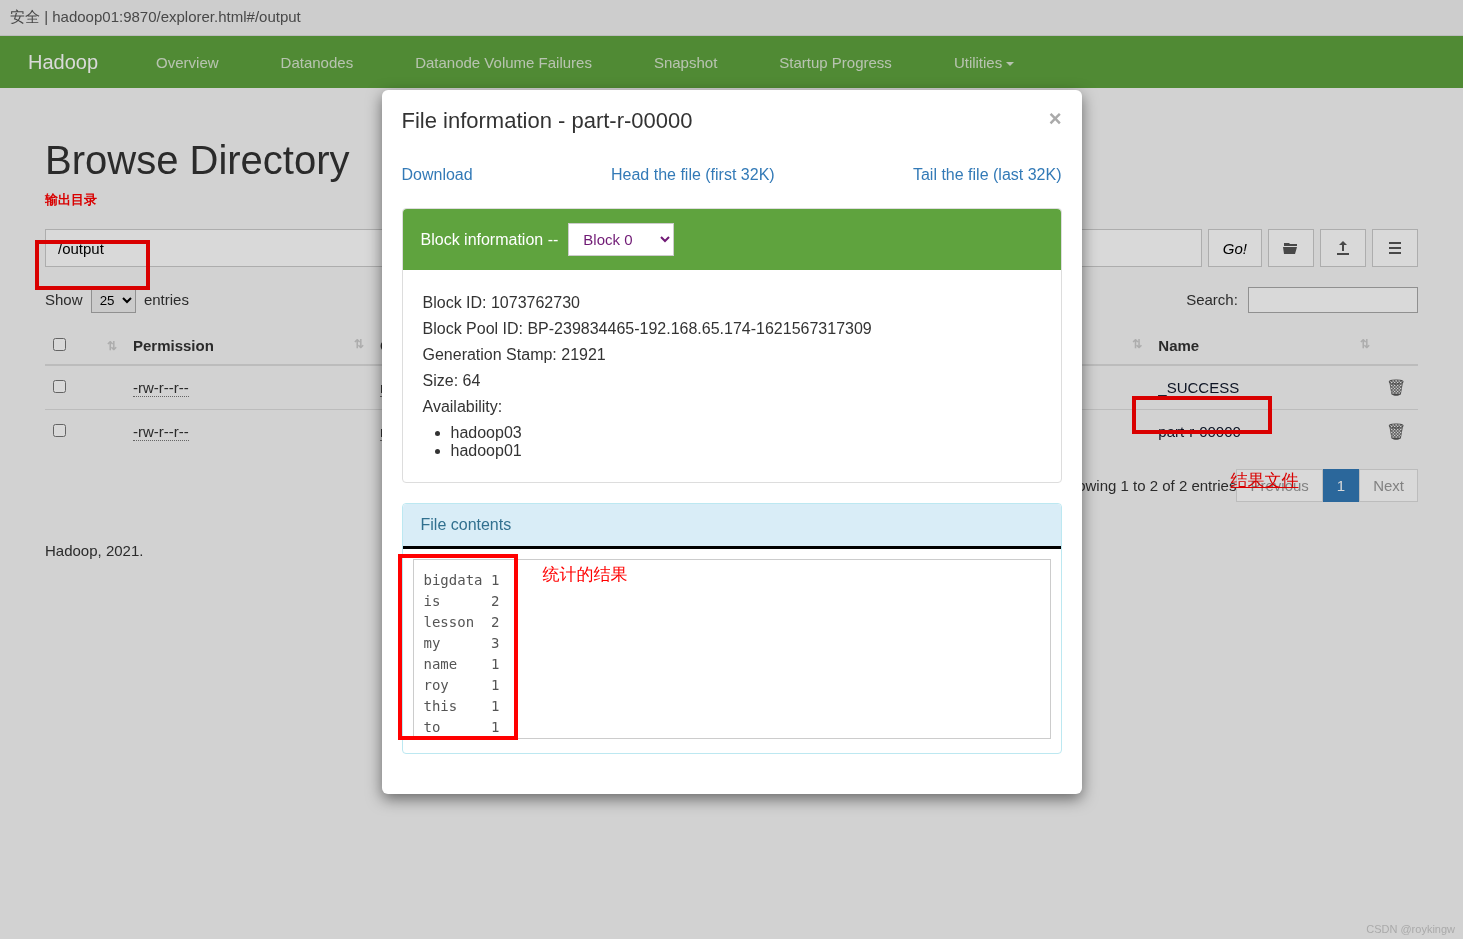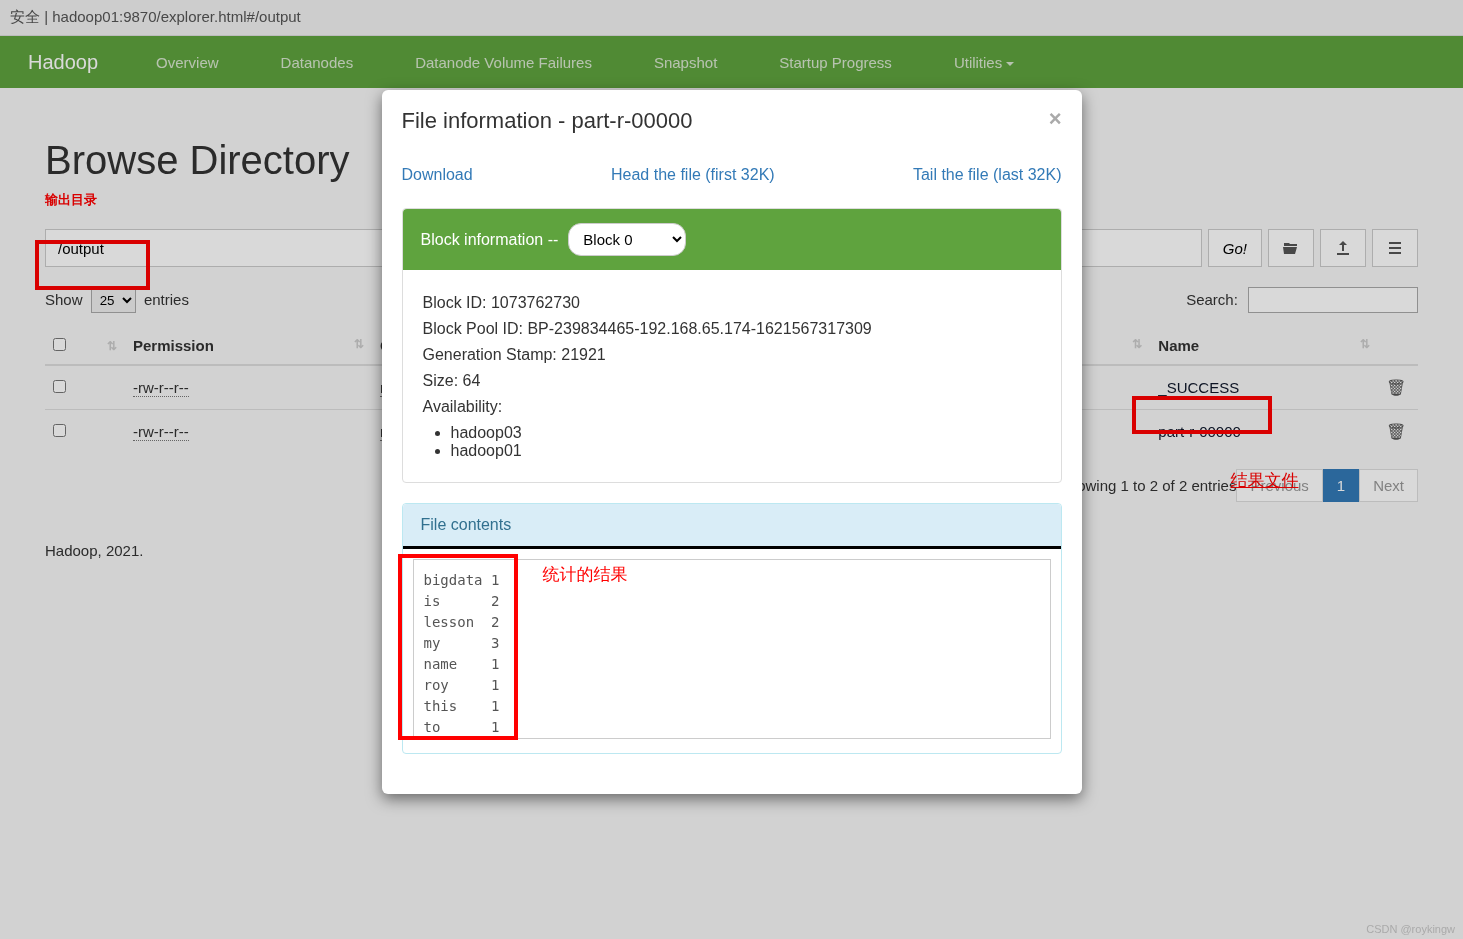--- a/index.html
+++ b/index.html
@@ -35,21 +35,21 @@
 .modal-backdrop { position: absolute; top: 0; left: 0; right: 0; bottom: 0; background: rgba(0,0,0,0.15); }
 .modal { position: absolute; top: 90px; left: 50%; transform: translateX(-50%); width: 700px; background: #fff; border-radius: 6px; box-shadow: 0 5px 15px rgba(0,0,0,0.5); }
 .modal-header { padding: 18px 20px; }
 .modal-title { font-size: 22px; font-weight: 500; color: #333;}
 .modal-close { float: right; color: #aaa; font-size: 22px; cursor: pointer; font-weight: bold; line-height: 1; }
 .modal-body { padding: 0 20px 20px; }
 .modal-links { display: flex; justify-content: space-between; padding: 14px 0 24px; }
 .modal-links a { color: #337ab7; font-size: 16px; cursor: pointer; }
 .panel { border: 1px solid #ddd; border-radius: 4px; margin-bottom: 20px; }
 .panel-heading { background: #5fa33e; color: #fff; padding: 14px 18px; border-radius: 4px 4px 0 0; font-size: 16px; display: flex; align-items: center; gap: 10px; }
-.panel-heading select { padding: 6px 36px 6px 10px; border: 1px solid #ccc; background: #fff; color: #000000; font-size: 15px; border-radius: 13px; }
+.panel-heading select { padding: 6px 24px 6px 10px; border: 1px solid #ccc; background: #fff; color: #701a75; font-size: 15px; border-radius: 0; }
 .panel-body { padding: 16px 20px; font-size: 16px; color: #333; }
 .panel-body p { margin: 8px 0; }
 .panel-body ul { margin: 6px 0 6px 28px; }
 .panel-info { border-color: #bce8f1; }
 .panel-info .panel-heading-info { background: #d9edf7; color: #31708f; padding: 12px 18px; font-size: 16px; border-bottom: 3px solid #000000; border-radius: 4px 4px 0 0; }
 .file-contents-box { position: relative; }
 textarea.file-contents { width: 100%; height: 180px; border: 1px solid #ccc; padding: 10px; font-family: monospace; font-size: 14px; resize: none; overflow-y: scroll; white-space: pre; color: #555; line-height: 1.5; }
 .red-box { position: absolute; border: 4px solid #ff0000; pointer-events: none; }
 .red-box.path { top: 11px; left: -10px; width: 115px; height: 50px; }
 .red-box.file { top: -14px; left: -18px; width: 140px; height: 38px; }

